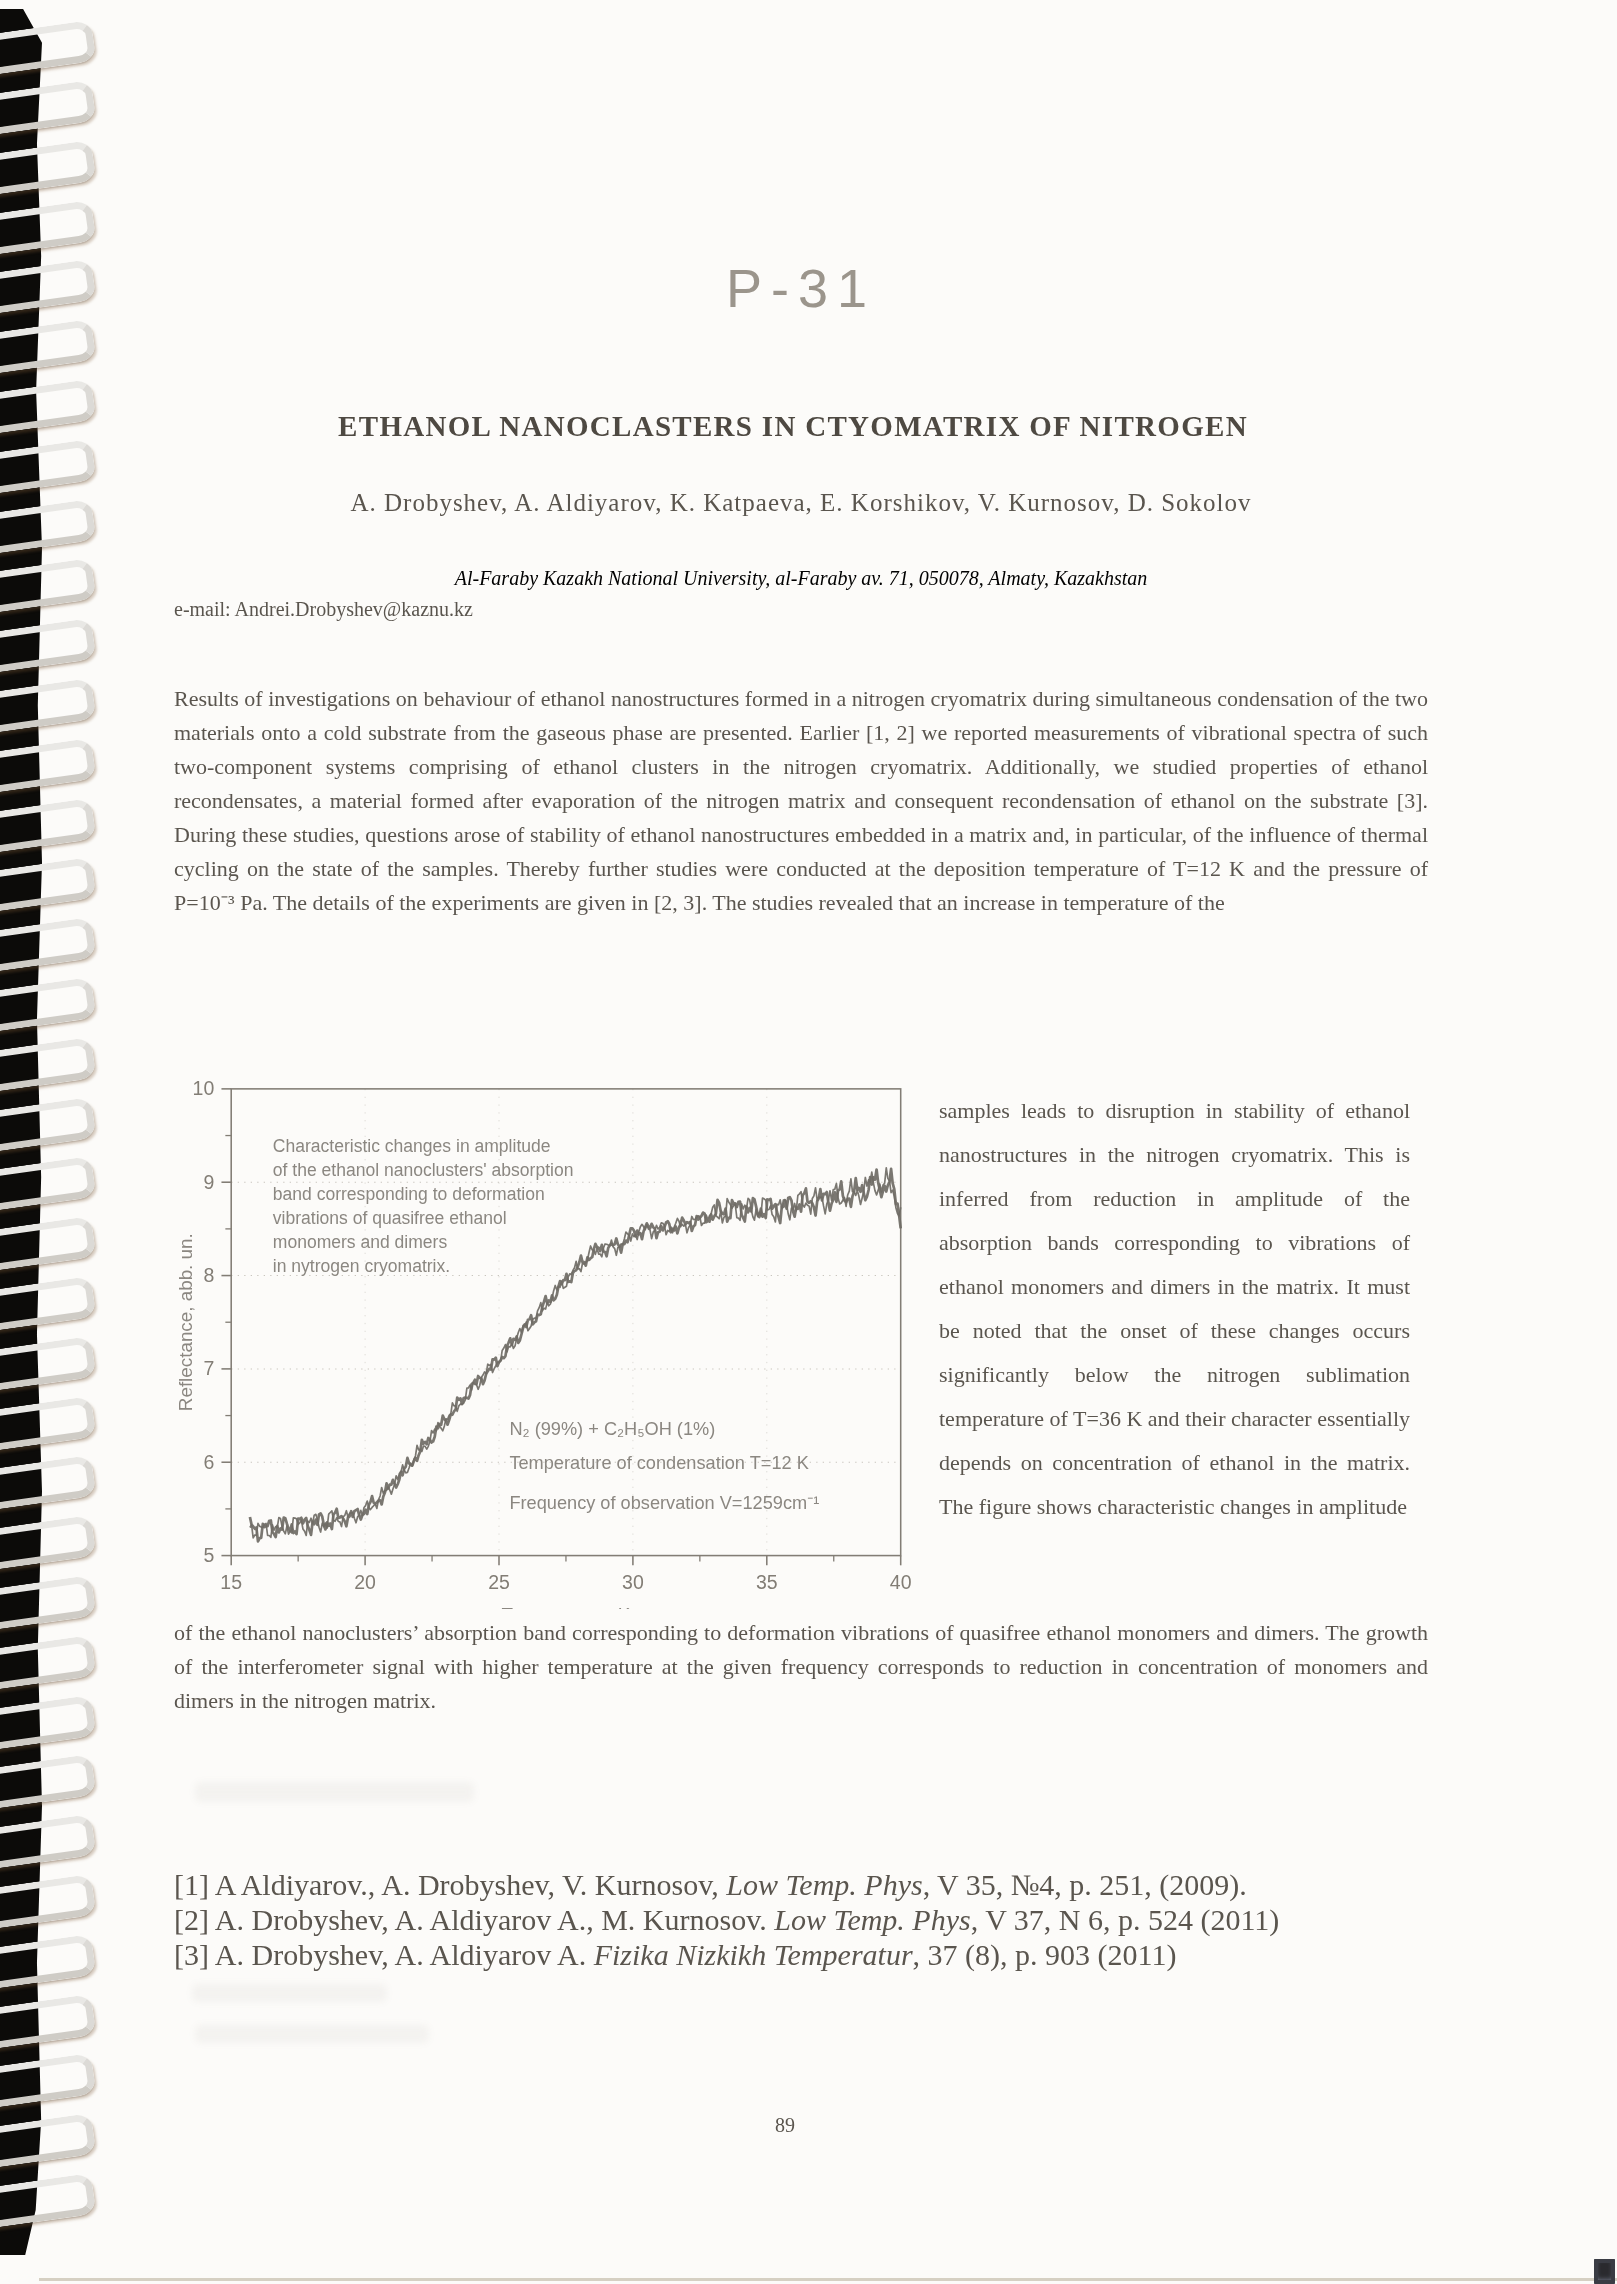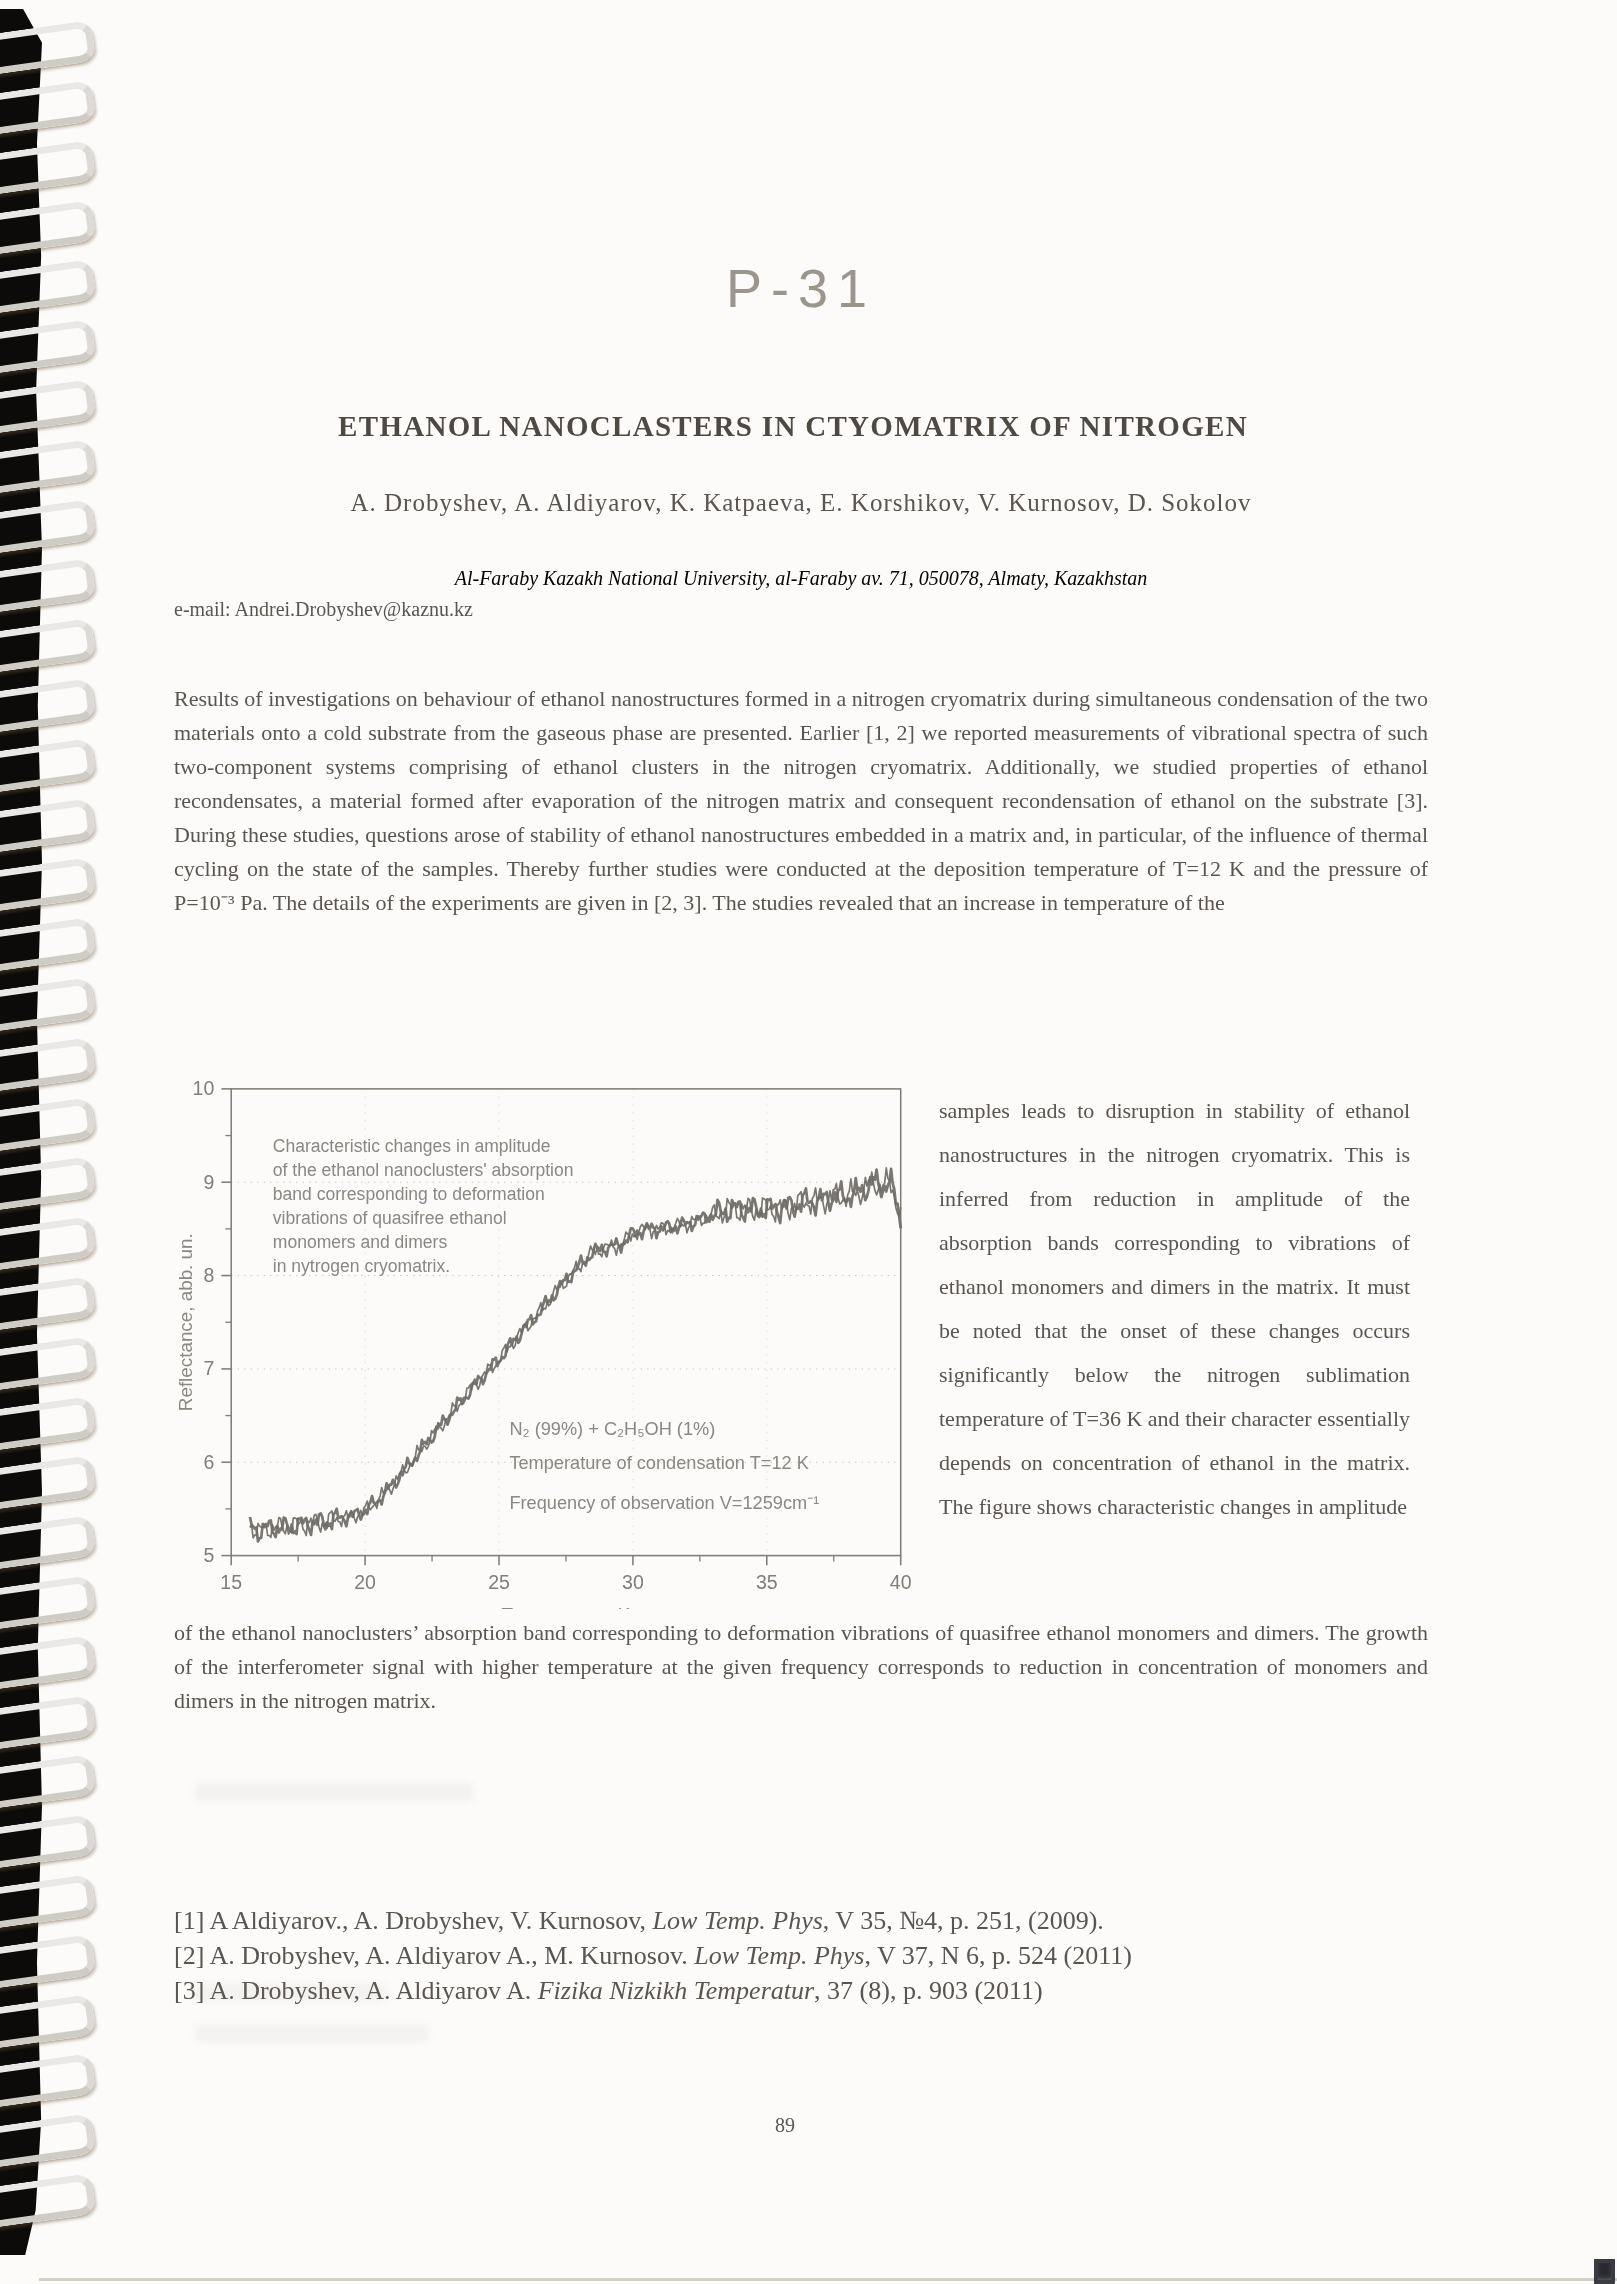--- a/index.html
+++ b/index.html
@@ -53,21 +53,21 @@
   .figrow{position:absolute;top:1079px;left:174px;width:1254px;height:530px;}
   .figure{position:absolute;left:0;top:0;width:741px;height:530px;}
   .coltext{
     position:absolute;left:765px;top:10.4px;width:471px;
     font-size:22px;line-height:44px;text-align:justify;
   }
   .para2{
     position:absolute;top:1616px;left:174px;width:1254px;
     font-size:22px;line-height:34px;text-align:justify;
   }
-  .refs{position:absolute;top:1867px;left:174px;width:1254px;font-size:26px;margin-top:36px;}
+  .refs{position:absolute;top:1867px;left:174px;width:1254px;font-size:30px;}
   .ref{line-height:35px;}
   .pagenum{
     position:absolute;top:2114px;left:158px;width:1254px;text-align:center;font-size:20px;
   }
   
   .ghost{position:absolute;background:#8a857c;opacity:.07;filter:blur(3.9px);border-radius:5.2px;}
   .corner-mark{
     position:absolute;left:1594px;top:2259px;width:21px;height:25px;
     background:#2a2a2e;border-radius:1.3px;
     box-shadow:inset 0 0 0 3.9px #3a3c44, inset 0 -2.6px 6.5px #aab4cf;

